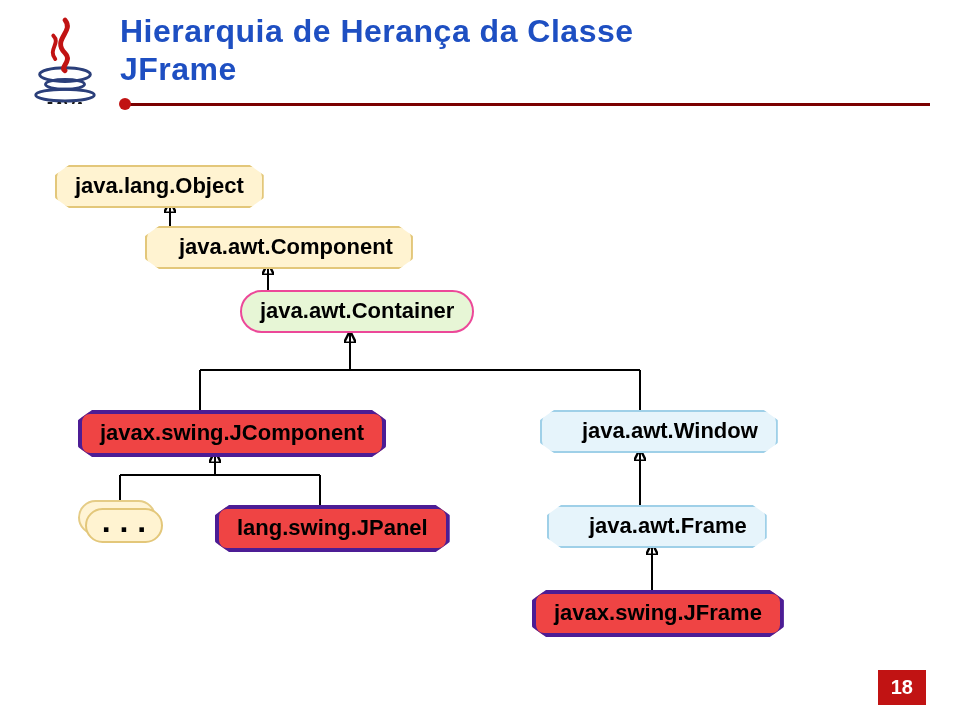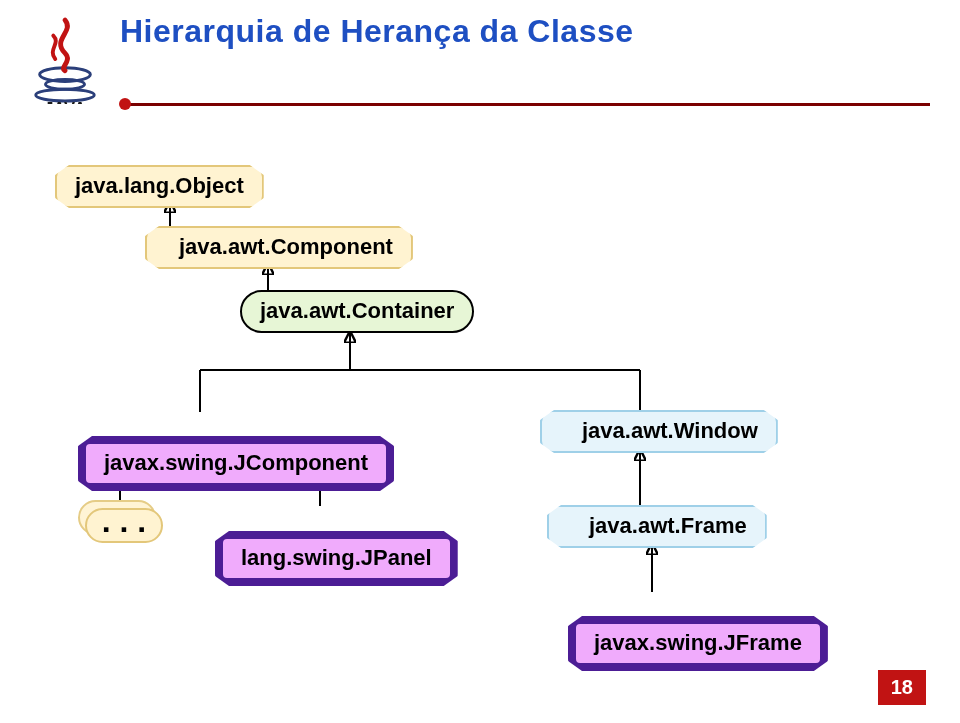--- a/index.html
+++ b/index.html
@@ -12,35 +12,35 @@
   .hr-line { position: absolute; left: 125px; top: 103px; right: 30px; height: 3px; background: #7a0000; }
   .hr-dot { position: absolute; top: 98px; width: 12px; height: 12px; background: #c11313; border-radius: 50%; }
   .hr-dot.left { left: 119px; }
 
   
   .node { position: absolute; padding: 6px 18px 7px; font-weight: bold; font-size: 22px; border-radius: 12px; box-shadow: 0 0 0 2px rgba(0,0,0,0) inset; }
   
   .oct { clip-path: polygon(14px 0, calc(100% - 14px) 0, 100% 10px, 100% calc(100% - 10px), calc(100% - 14px) 100%, 14px 100%, 0 calc(100% - 10px), 0 10px); }
   .oval { border-radius: 999px; }
   .yellowish { background: #fff3d1; border: 2px solid #e3c77a; }
-  .greenish { background: #e7f6d6; border: 2px solid #000000; }
+  .greenish { background: #e7f6d6; border: 2px solid #ec4899; }
   .blueish { background: #e6f4fb; border: 2px solid #9fd0e8; padding-left: 40px; }
-  .peach { background: #f0abfc; border: 8px solid #4c1d95; margin-top: 26px; }
+  .peach { background: #ef4444; border: 4px solid #4c1d95; }
 
   
   .n-object    { left: 55px;  top: 165px; }
   .n-component { left: 145px; top: 226px; padding-left: 32px; }
   .n-container { left: 240px; top: 290px; }
   .n-jcomp     { left: 78px;  top: 410px; }
   .n-window    { left: 540px; top: 410px; }
   .n-ellipsis  { left: 85px;  top: 508px; width: 78px; text-align:center; }
   .n-ellipsis-back { left: 78px; top: 500px; width: 78px; }
   .n-jpanel    { left: 215px; top: 505px; }
   .n-frame     { left: 547px; top: 505px; border-radius: 11px; }
-  .n-jframe    { left: 568px; top: 590px; }
+  .n-jframe    { left: 532px; top: 590px; }
 
   .ellipsis-box { padding: 2px 10px 10px; font-size: 32px; font-weight: bold; line-height: 0.6; }
 
   
   svg.connectors { position: absolute; left: 0; top: 0; width: 960px; height: 723px; pointer-events: none; }
   svg.connectors path, svg.connectors line { stroke: #000; stroke-width: 2; fill: none; }
 
   
   .pagenum { position: absolute; right: 34px; bottom: 18px; background: #c11313; color: #fff; font-size: 20px; font-weight: bold; padding: 6px 13px; }
 </style>
@@ -57,20 +57,21 @@
       <ellipse cx="40" cy="83" rx="30" ry="6" fill="none" stroke="#2b3f7a" stroke-width="3"></ellipse>
 
       <path d="M40 6 C50 18 26 26 40 40 C48 48 34 55 40 58" stroke="#c11313" stroke-width="5" fill="none" stroke-linecap="round"></path>
       <path d="M28 22 C36 30 22 36 30 46" stroke="#c11313" stroke-width="4" fill="none" stroke-linecap="round"></path>
       <text x="40" y="102" text-anchor="middle" font-family="Arial" font-weight="bold" font-size="17" fill="#1a1a1a">JAVA</text>
     </svg>
   </div>
 
   <div class="title">
     <span>Hierarquia de Herança da Classe</span><br>
+    <span>JFrame</span>
   </div>
 
   <div class="hr-line"></div>
   <div class="hr-dot left"></div>
 
   <svg class="connectors">
     <defs>
       <marker id="arrow" viewBox="0 0 10 10" refX="9" refY="5" markerWidth="6" markerHeight="6" orient="auto-start-reverse">
         <path d="M 0 0 L 10 5 L 0 10 z" fill="#000"></path>
       </marker>

